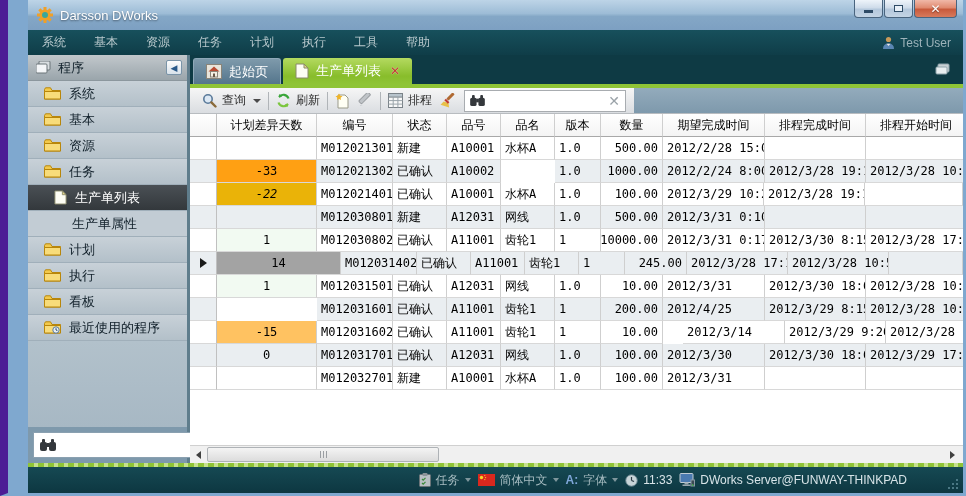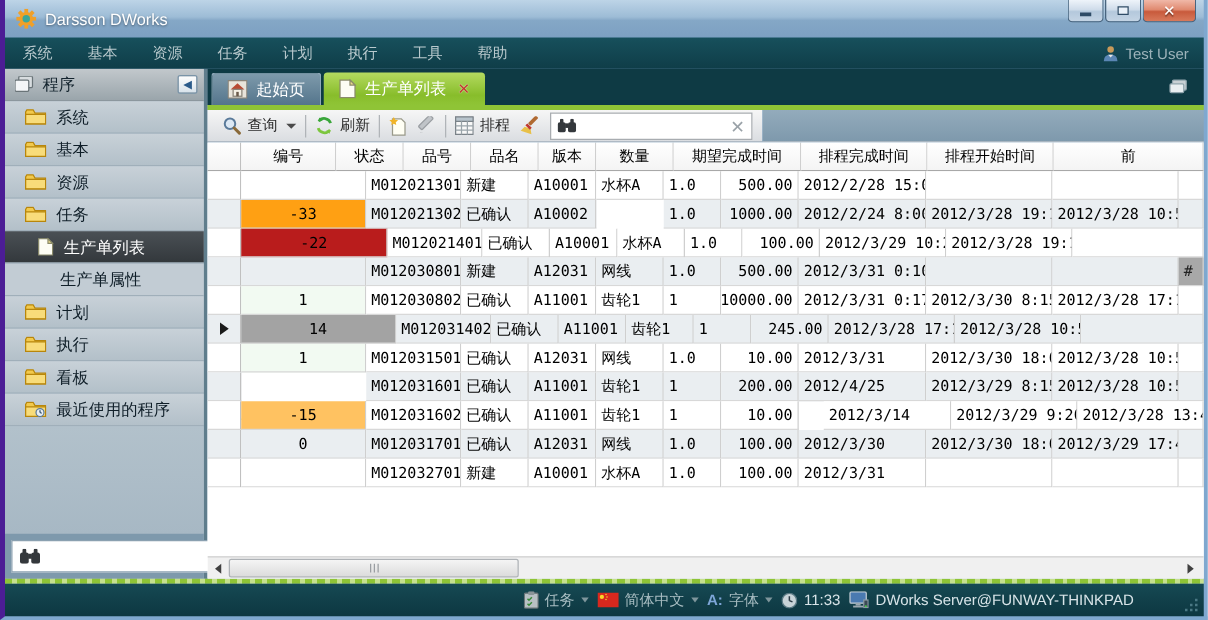--- a/index.html
+++ b/index.html
@@ -4,22 +4,22 @@
 <style>
   html,body{margin:0;padding:0;}
   body{
     width:966px;height:496px;overflow:hidden;position:relative;
     font-family:"Liberation Sans","DejaVu Sans",sans-serif;
     background:#7fa8cf;
     -webkit-font-smoothing:antialiased;
   }
   .window{
     position:absolute;inset:0;
-    border-left:4px solid #4c1d95;border-right:3px solid #7fa8cf;border-bottom:3px solid #7fa8cf;
-    box-sizing:border-box;display:flex;flex-direction:column;
+    border-left:8px solid #4c1d95;border-right:3px solid #7fa8cf;border-bottom:3px solid #7fa8cf;
+    box-sizing:border-box;display:flex;flex-direction:column;padding-left:20px;
   }
   
   .titlebar{
     height:30px;flex:0 0 30px;position:relative;
     background:linear-gradient(#bdd4e7 0%,#9dbcd6 45%,#84a7c6 55%,#7da0c2 100%);
     display:flex;align-items:center;padding-left:9px;
   }
   .titlebar .app-title{color:#fff;font-size:13px;text-shadow:0 1px 2px rgba(0,0,0,.45);margin-left:7px;}
   .win-buttons{position:absolute;top:0;right:6px;display:flex;}
   .win-btn{
@@ -448,20 +448,21 @@
             <span class="x-glyph">✕</span>
           </div>
         </div>
         <div class="toolbar-fill"></div>
       </div>
 
       <div class="grid-area">
         <div class="grid" id="grid">
             <div class="grid-row grid-header">
               <div class="g-cell g-ind" style="width: 27px;"></div>
+              <div class="g-cell " style="width: 100px;">计划差异天数</div>
               <div class="g-cell " style="width: 76px;">编号</div>
               <div class="g-cell " style="width: 54px;">状态</div>
               <div class="g-cell " style="width: 54px;">品号</div>
               <div class="g-cell " style="width: 54px;">品名</div>
               <div class="g-cell " style="width: 46px;">版本</div>
               <div class="g-cell " style="width: 62px;">数量</div>
               <div class="g-cell " style="width: 102px;">期望完成时间</div>
               <div class="g-cell " style="width: 101px;">排程完成时间</div>
               <div class="g-cell " style="width: 101px;">排程开始时间</div>
               <div class="g-cell " style="width: 0px; flex: 1 1 0%;">前</div>
@@ -489,21 +490,21 @@
               <div class="g-cell " style="width: 54px; justify-content: flex-start; margin-top: 37px;">水杯B</div>
               <div class="g-cell " style="width: 46px; justify-content: flex-start;">1.0</div>
               <div class="g-cell " style="width: 62px; justify-content: flex-end;">1000.00</div>
               <div class="g-cell " style="width: 102px; justify-content: flex-start;">2012/2/24 8:00</div>
               <div class="g-cell " style="width: 101px; justify-content: flex-start;">2012/3/28 19:10</div>
               <div class="g-cell " style="width: 101px; justify-content: flex-start;">2012/3/28 10:52</div>
               <div class="g-cell " style="width: 0px; flex: 1 1 0%;"></div>
             </div>
             <div class="grid-row row-odd">
               <div class="g-cell g-ind" style="width: 27px;"></div>
-              <div class="g-cell " style="width: 117px; justify-content: center; background: #b91c1c;">-22</div>
+              <div class="g-cell " style="width: 100px; justify-content: center; background: #eab308; font-style: italic;">-22</div>
               <div class="g-cell " style="width: 76px; justify-content: flex-start;">M012021401</div>
               <div class="g-cell " style="width: 54px; justify-content: flex-start;">已确认</div>
               <div class="g-cell " style="width: 54px; justify-content: flex-start;">A10001</div>
               <div class="g-cell " style="width: 54px; justify-content: flex-start;">水杯A</div>
               <div class="g-cell " style="width: 46px; justify-content: flex-start;">1.0</div>
               <div class="g-cell " style="width: 62px; justify-content: flex-end;">100.00</div>
               <div class="g-cell " style="width: 101px; justify-content: flex-start;">2012/3/29 10:20</div>
               <div class="g-cell " style="width: 101px; justify-content: flex-start;">2012/3/28 19:10</div>
               <div class="g-cell " style="width: 0px; flex: 1 1 0%;"></div>
             </div>

